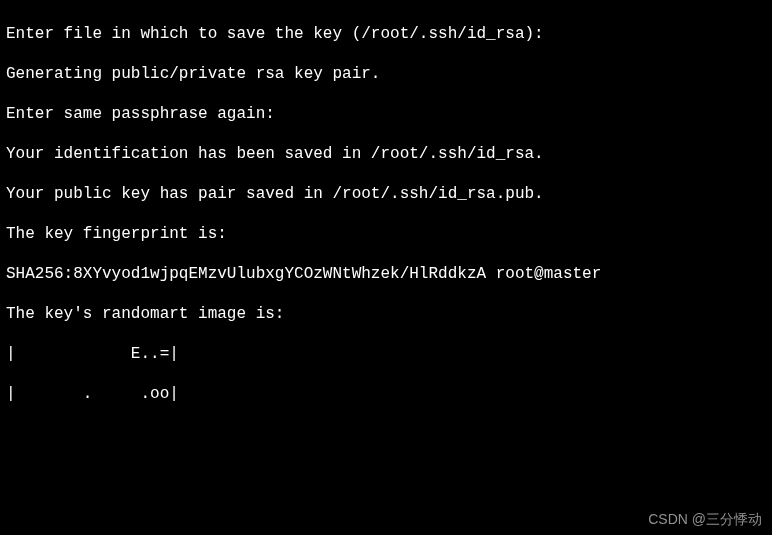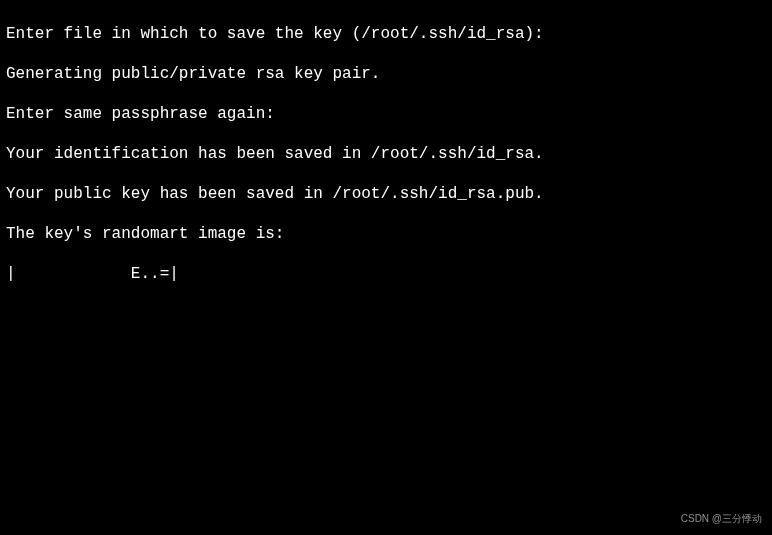--- a/index.html
+++ b/index.html
@@ -21,35 +21,38 @@
   }
   .line {
     white-space: pre;
   }
   .watermark {
     position: absolute;
     right: 10px;
     bottom: 6px;
     color: #aaa;
     font-family: Arial, sans-serif;
-    font-size: 10px;
+    font-size: 14px;
     opacity: 0.85;
   }
 </style>
 </head>
 <body>
 
 <div class="terminal">
 <div class="line">Enter file in which to save the key (/root/.ssh/id_rsa):</div>
 <div class="line">Generating public/private rsa key pair.</div>
 <div class="line">Enter same passphrase again:</div>
 <div class="line">Your identification has been saved in /root/.ssh/id_rsa.</div>
-<div class="line">Your public key has been saved in /root/.ssh/id_rsa.pub.</div>
+<div class="line">Your public key has pair saved in /root/.ssh/id_rsa.pub.</div>
+<div class="line">The key fingerprint is:</div>
+<div class="line">SHA256:8XYvyod1wjpqEMzvUlubxgYCOzWNtWhzek/HlRddkzA root@master</div>
 <div class="line">The key's randomart image is:</div>
 <div class="line">|            E..=|</div>
+<div class="line">|       .     .oo|</div>
 
 
 
 
 
 
 
 
 
 </div>

